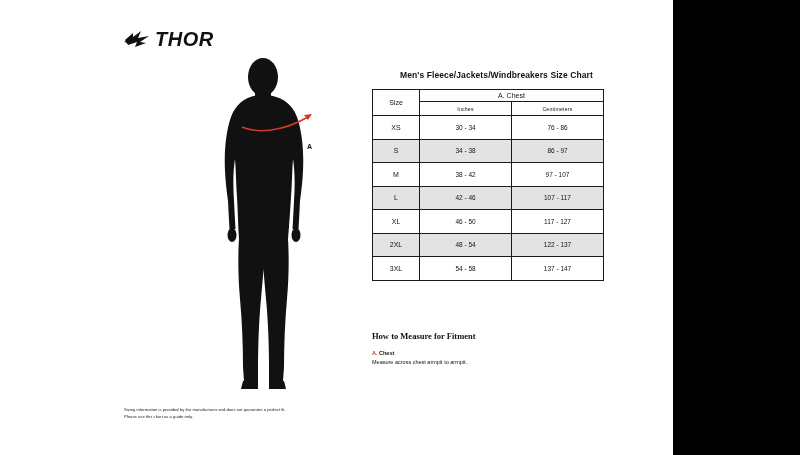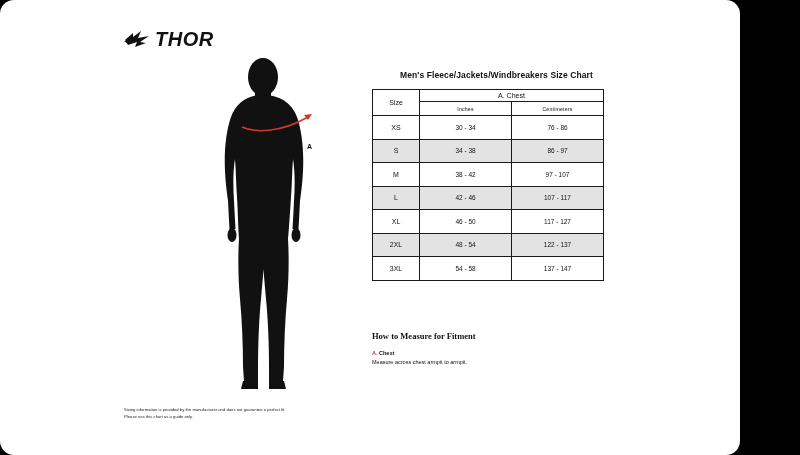--- a/index.html
+++ b/index.html
@@ -8,24 +8,23 @@
     background: #000000;
   }
   body {
     width: 800px;
     height: 455px;
     overflow: hidden;
     font-family: "Liberation Sans", sans-serif;
   }
   .page {
     position: relative;
-    width: 740px;
+    width: 673px;
     height: 455px;
     background: #ffffff;
-    border-radius: 14px;
   }
 
   
   .logo {
     position: absolute;
     left: 124px;
     top: 28px;
     display: flex;
     align-items: center;
     gap: 5px;

